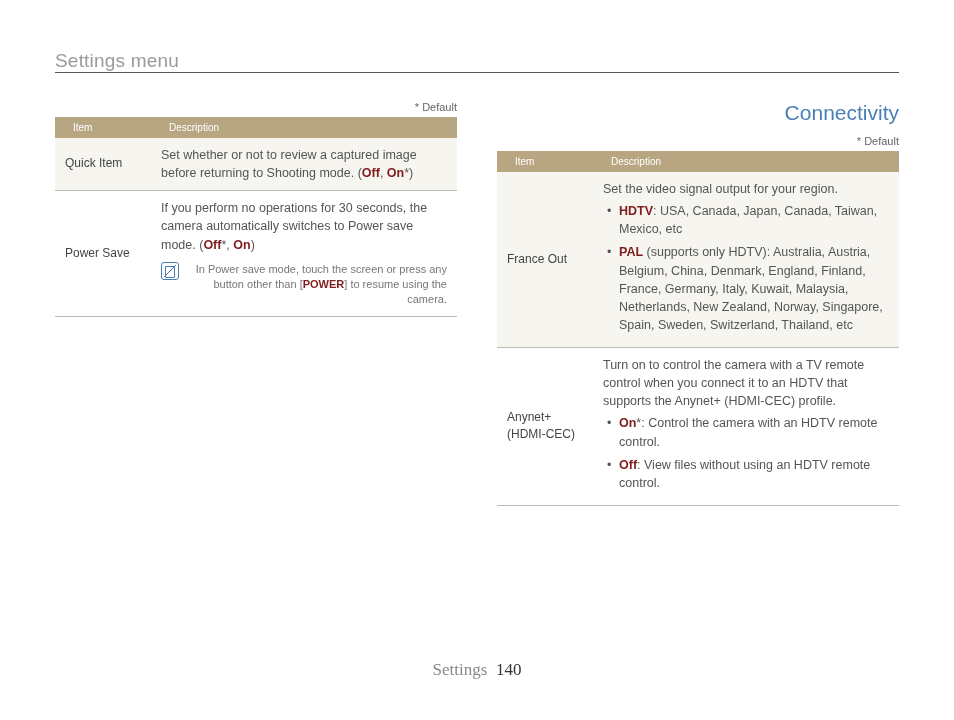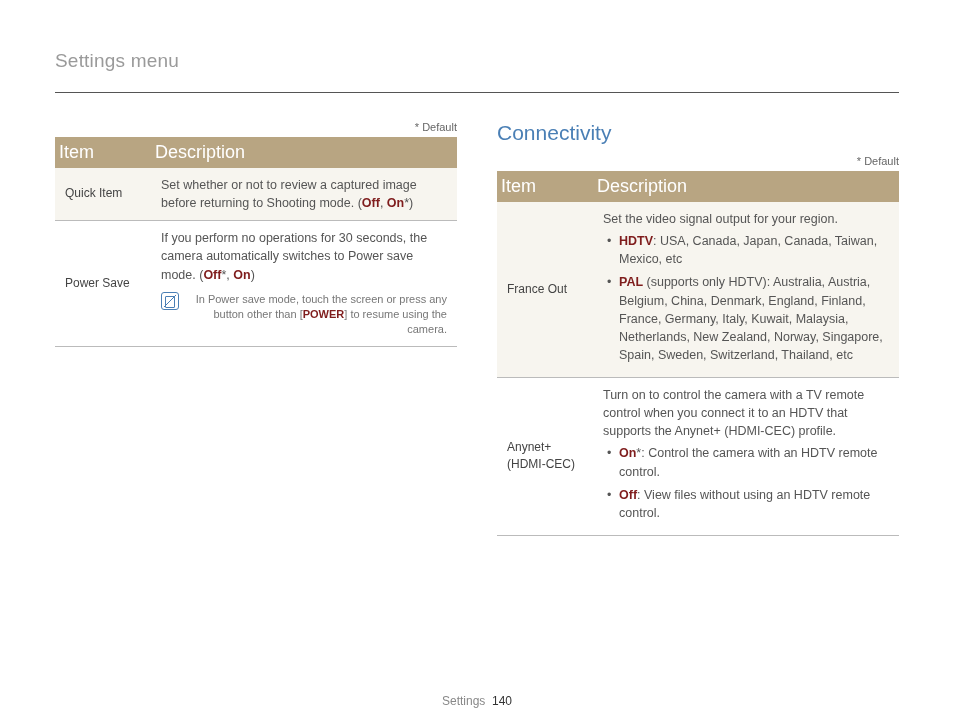--- a/index.html
+++ b/index.html
@@ -11,21 +11,21 @@
     font-weight: 300;
     color: #5a5a5a;
     padding: 50px 55px 0 55px;
     position: relative;
   }
   .page-title {
     font-size: 19px;
     font-weight: 300;
     color: #9a9a9a;
     letter-spacing: 0.2px;
-    margin-bottom: 20px;
+    margin-bottom: 0;
   }
   .title-rule {
     border: none;
     border-top: 1px solid #555;
     margin-bottom: 28px;
   }
   .columns {
     display: flex;
     gap: 40px;
   }
@@ -42,22 +42,22 @@
   table.settings {
     width: 100%;
     border-collapse: collapse;
     font-size: 12.5px;
   }
   table.settings th {
     background: #b8a582;
     color: #fff;
     text-align: left;
     font-weight: 400;
-    padding: 5px 4px;
-    font-size: 18px;
+    padding: 5px 18px;
+    font-size: 10px;
   }
   table.settings th:first-child { width: 96px; }
   table.settings td {
     padding: 8px 10px;
     vertical-align: middle;
     border-bottom: 1px solid #bbb;
     line-height: 1.45;
     color: #555;
   }
   table.settings tr.shade td {
@@ -65,20 +65,21 @@
   }
   table.settings td.item-cell {
     font-size: 12px;
     color: #444;
   }
   .section-heading {
     font-size: 21px;
     color: #4a7fb5;
     font-weight: 400;
     margin-bottom: 10px;
+    text-align: right;
   }
   ul.opts {
     list-style: none;
     padding-left: 4px;
     margin-top: 4px;
   }
   ul.opts li {
     position: relative;
     padding-left: 12px;
     margin-bottom: 5px;
@@ -120,25 +121,26 @@
   }
   .note-text {
     font-size: 11px;
     color: #777;
     line-height: 1.4;
     text-align: right;
   }
   b { font-weight: 700; color: #7f1d1d; }
   .footer {
     position: absolute;
-    bottom: 12px;
+    bottom: 40px;
     left: 0; right: 0;
     text-align: center;
-    font-size: 12px;
+    font-size: 17px;
     color: #888;
+    font-family: Liberation Serif, serif;
   }
   .footer .pn { color: #333; }
 </style>
 </head>
 <body>
 
 <div class="page-title">Settings menu</div>
 <hr class="title-rule">
 
 <div class="columns">

